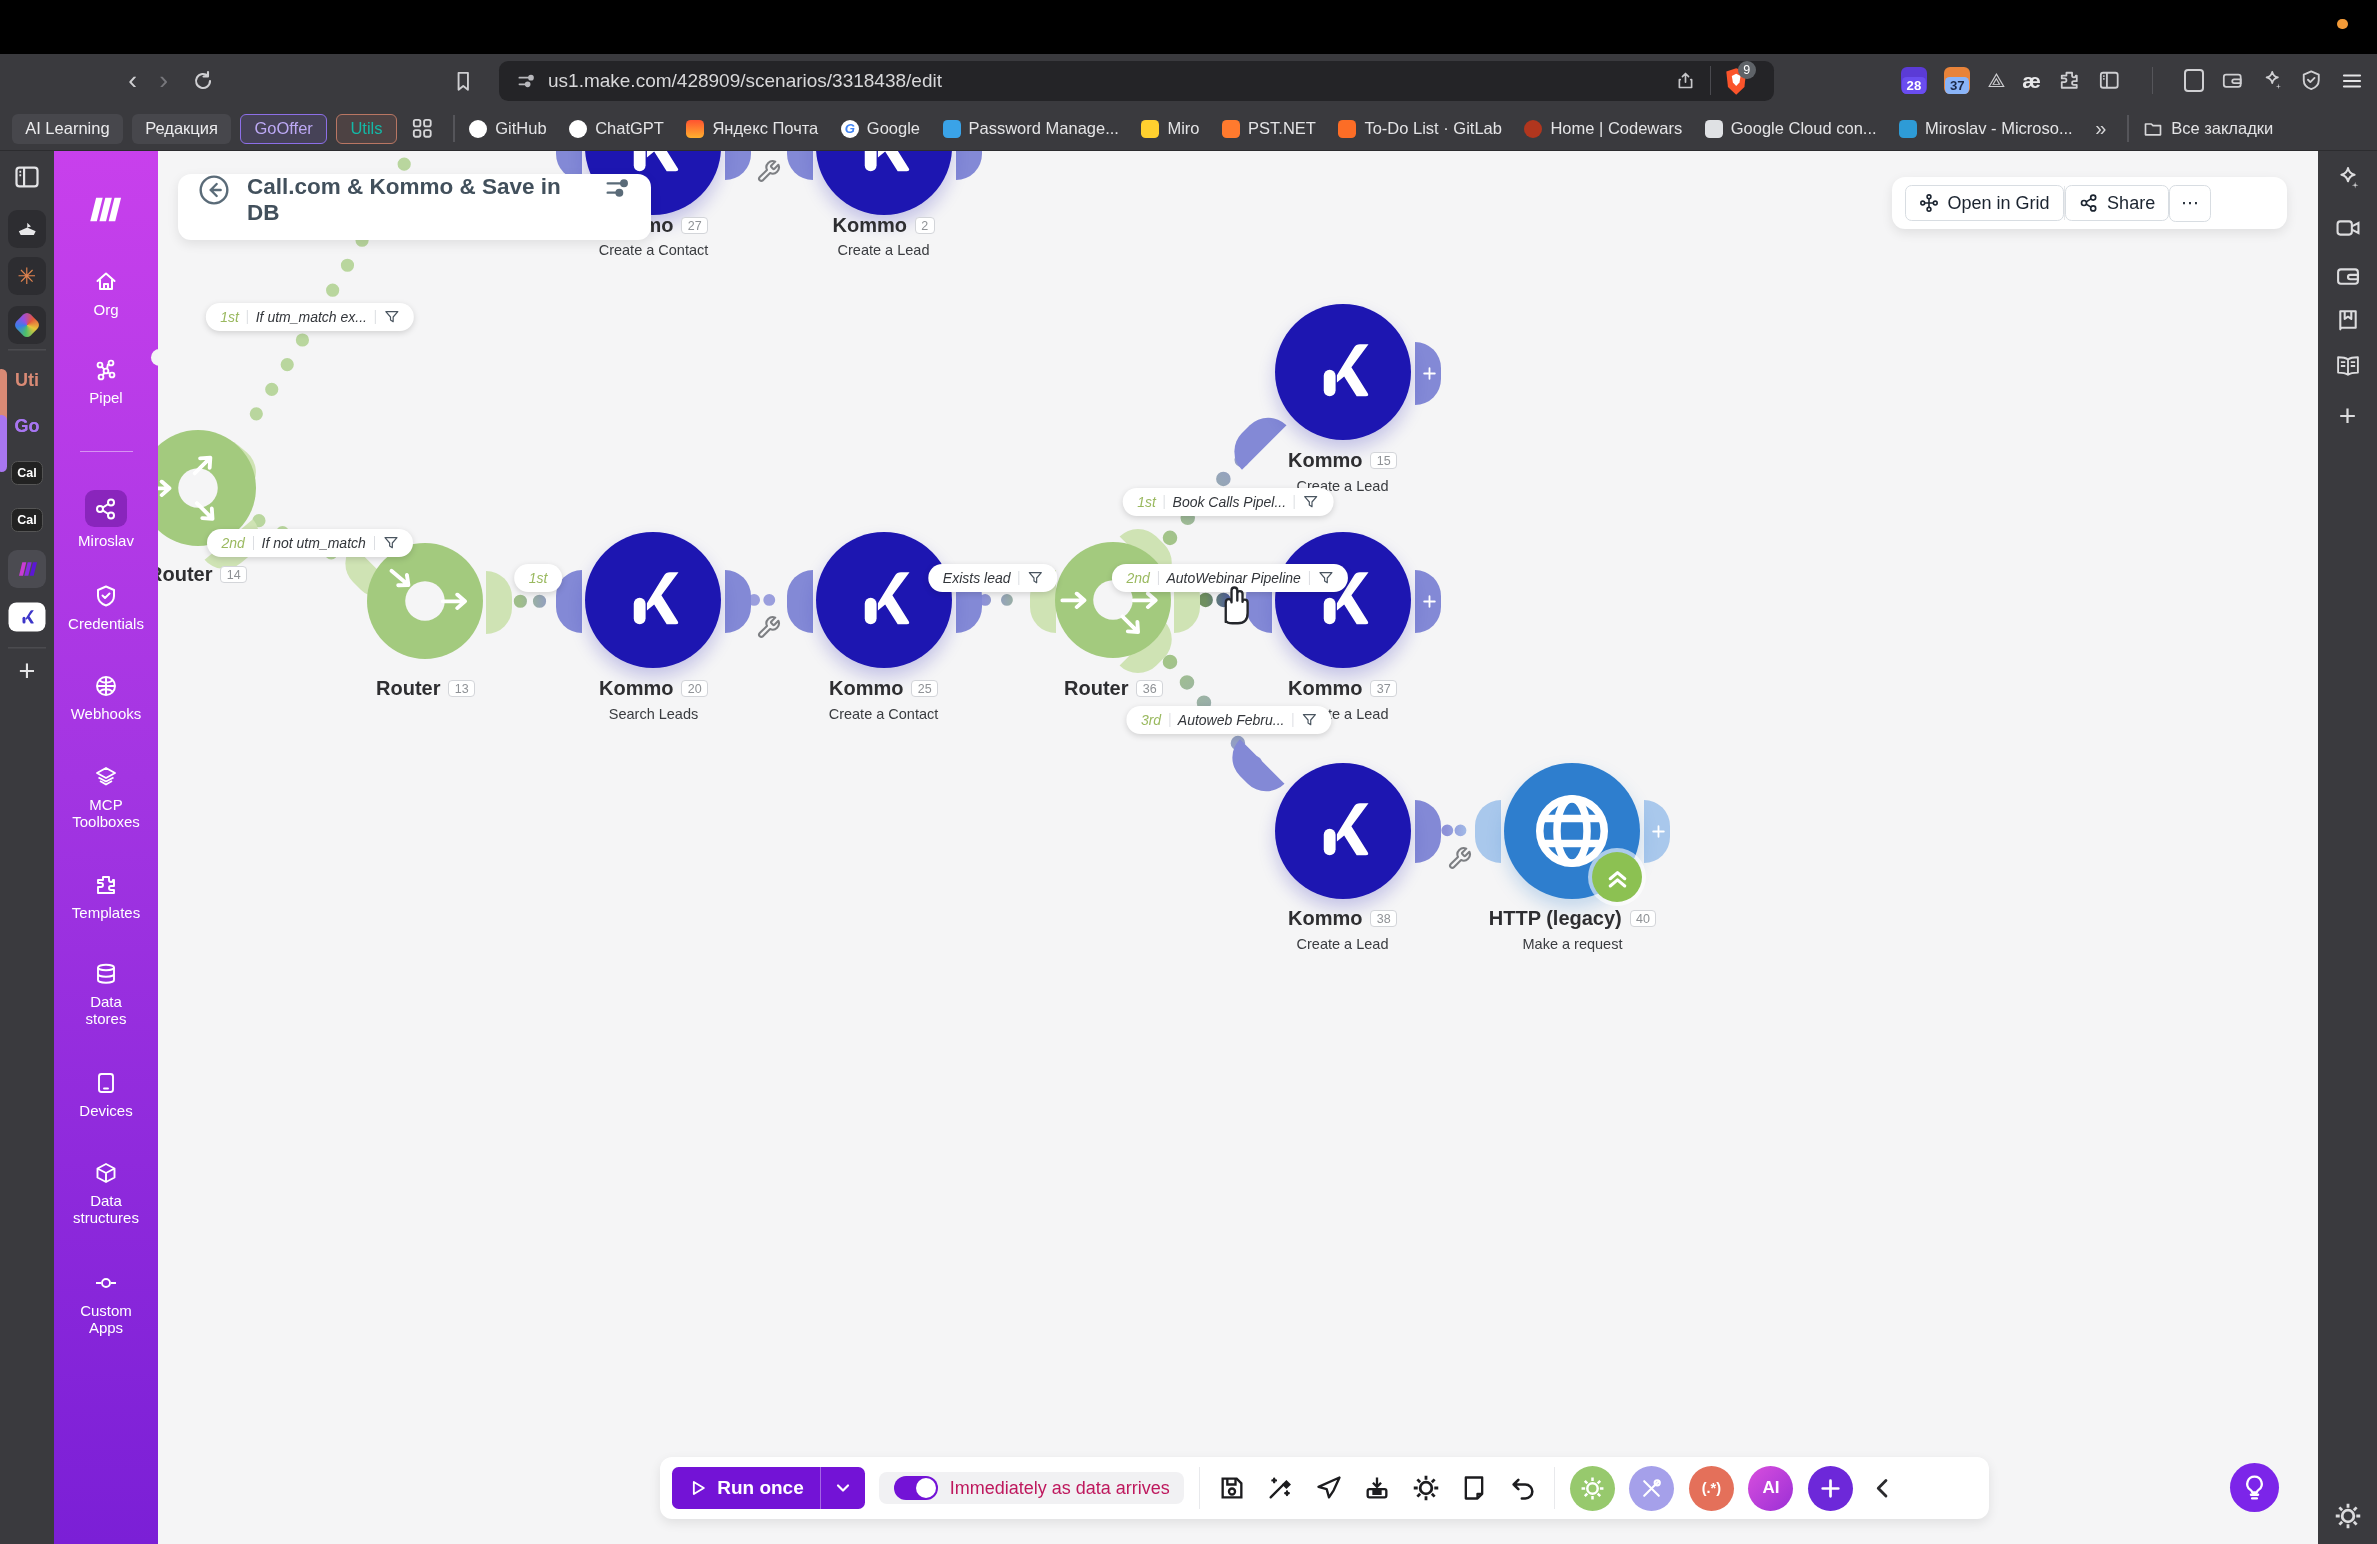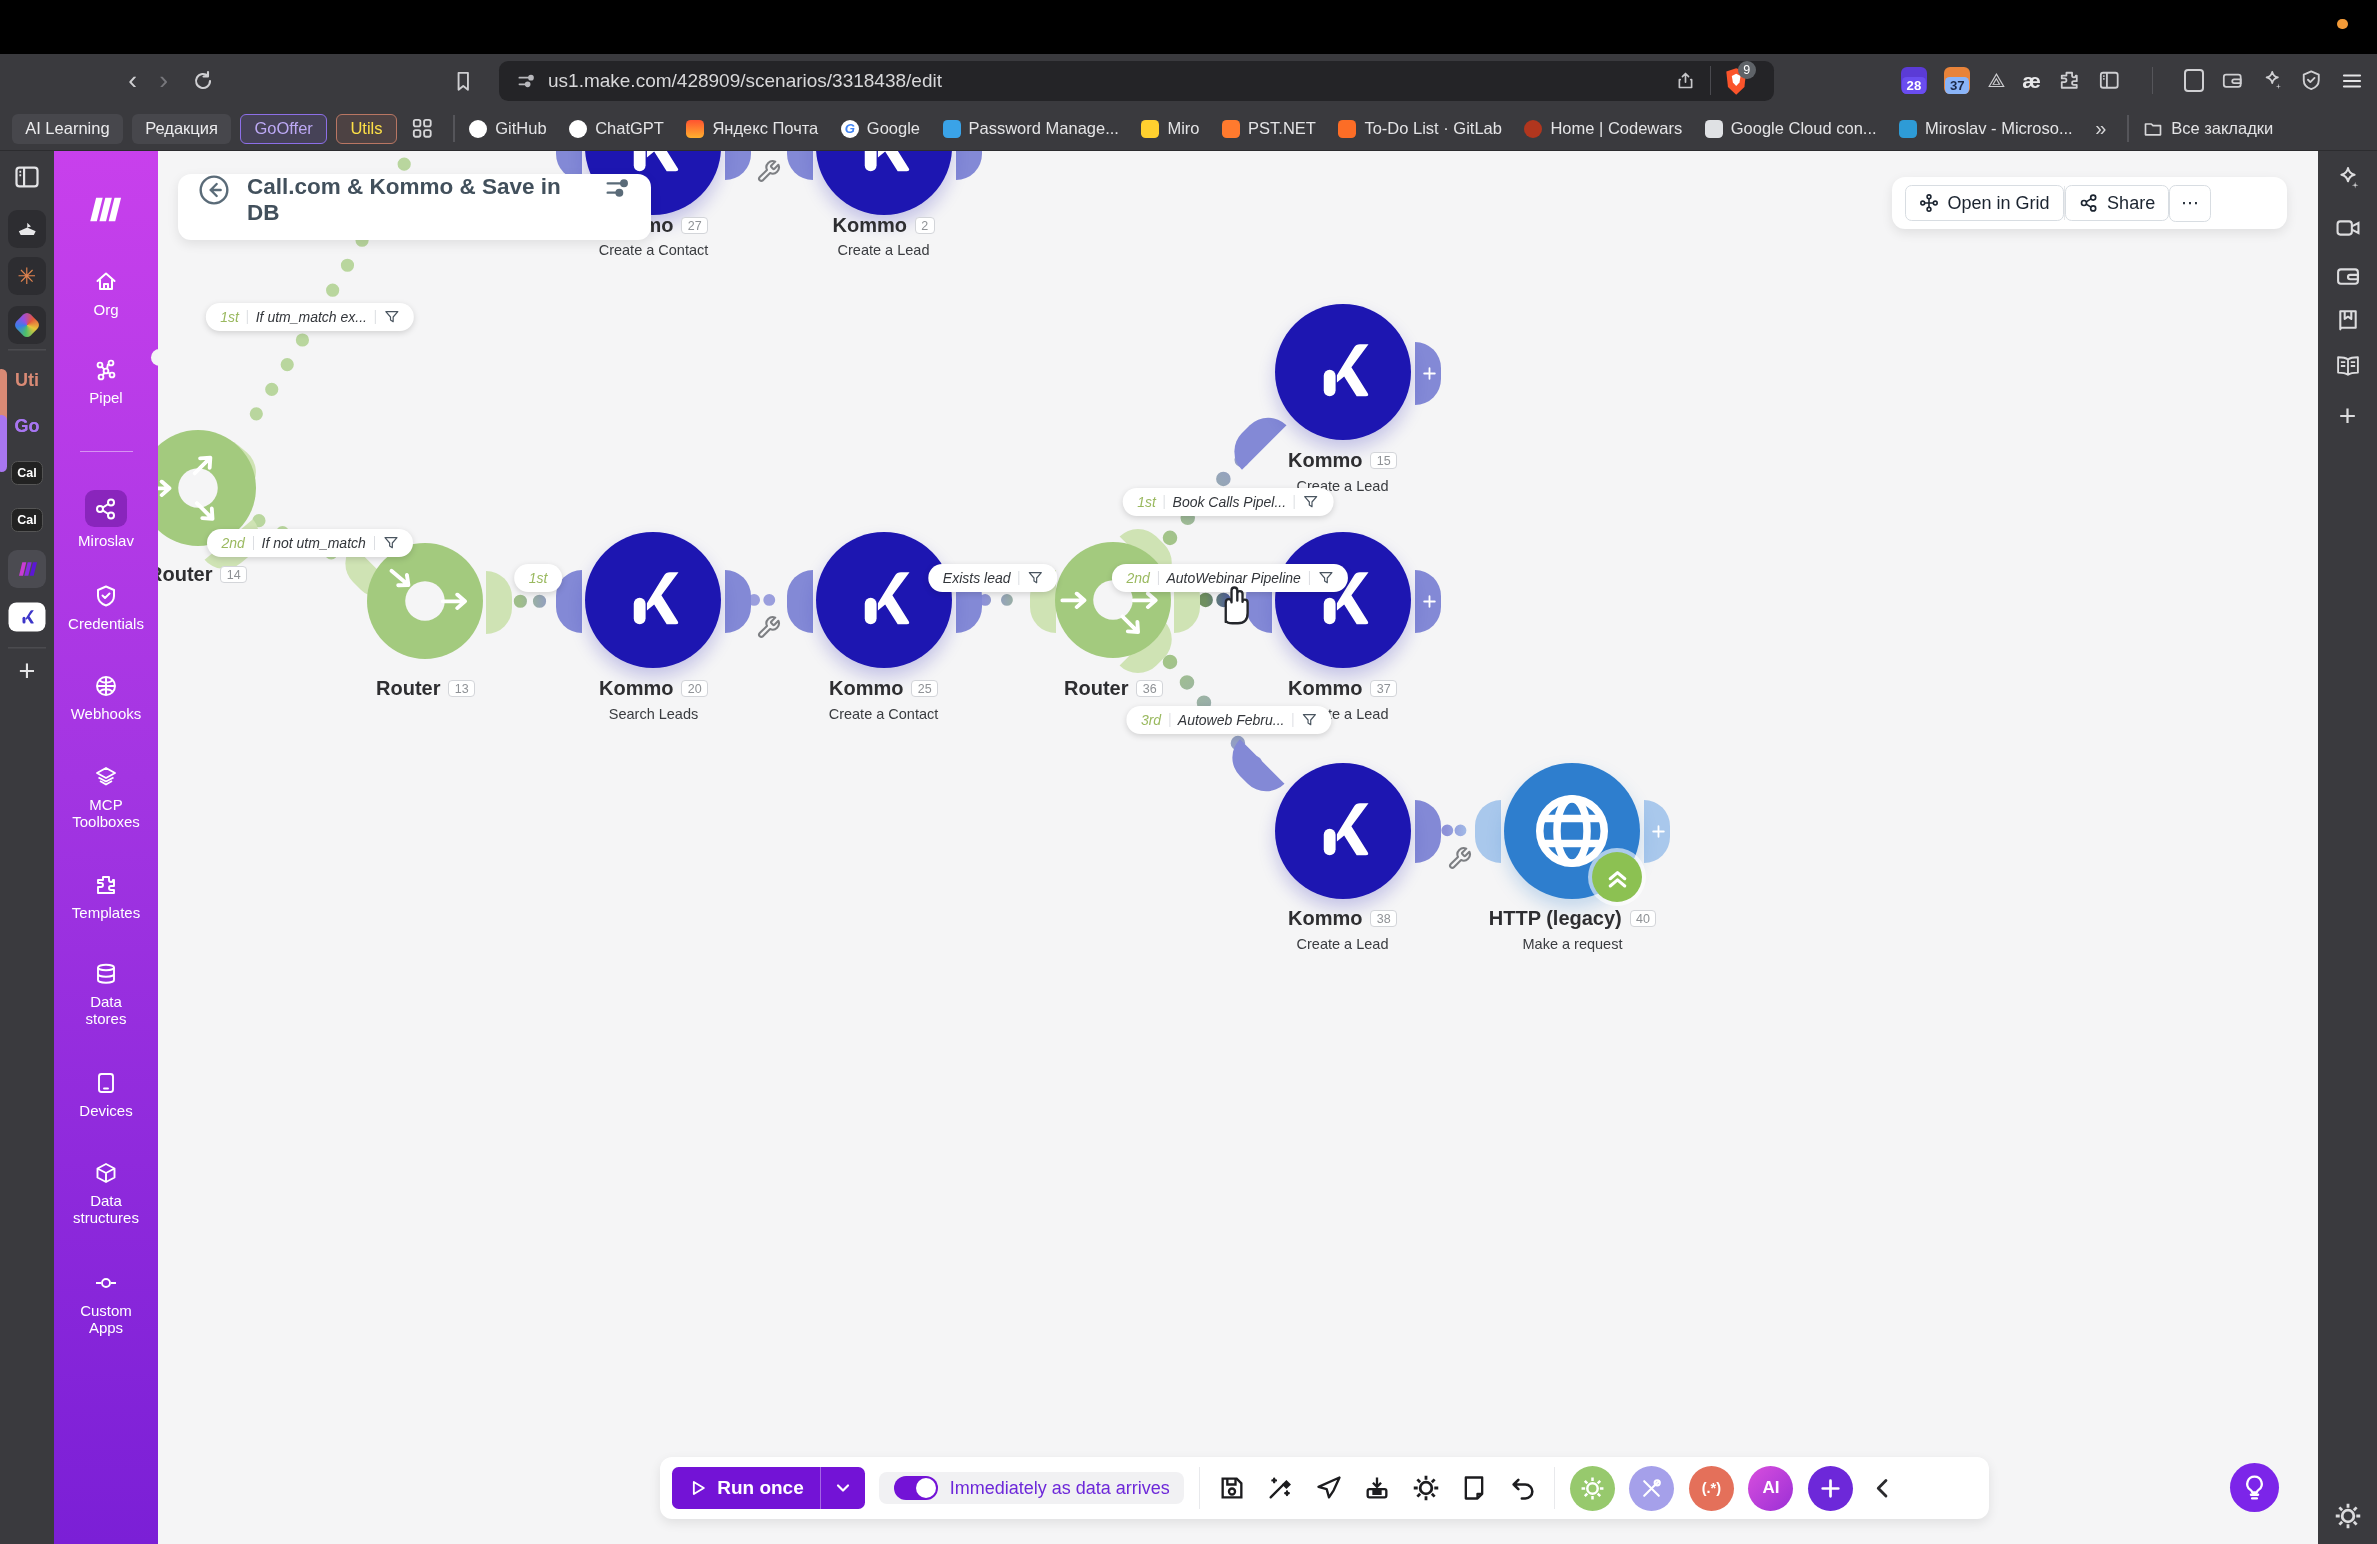--- a/index.html
+++ b/index.html
@@ -11,21 +11,21 @@
   .recdot{left:2337px;top:18.5px;width:10.6px;height:10.6px;border-radius:50%;background:#f29a38;}
   .chrome{left:0;top:54px;width:2377px;height:53px;background:#3a3a3e;display:flex;align-items:center;color:#cfcfd2;}
   .navbtn{font-size:26.4px;color:#cfcfd2;line-height:1;background:none;border:none;padding:0 9.2px;}
   .urlpill{position:absolute;left:499px;top:6.6px;width:1275px;height:40px;background:#242427;border-radius:9.2px;display:flex;align-items:center;color:#d8d8da;font-size:19px;}
   .chromeicons{position:absolute;right:13.2px;top:0;height:53px;display:flex;align-items:center;gap:17px;text-align:center;}
   .extbadge{position:relative;width:26.4px;height:26.4px;border-radius:6px;display:flex;align-items:flex-end;justify-content:center;}
   .extbadge span{font-size:13.2px;font-weight:700;color:#fff;border-radius:4.6px;padding:0.7px 4.6px;}
   .bookbar{left:0;top:107px;width:2377px;height:44px;background:#3a3a3e;display:flex;align-items:center;color:#e4e4e6;font-size:16.5px;border-bottom:0.7px solid #2c2c2f;}
   .chip{height:30px;display:flex;align-items:center;padding:0 13.2px;border-radius:6px;margin-right:9.2px;background:#47474c;color:#ececee;font-size:16.5px;}
   .chip.purple{background:rgba(150,120,240,.14);border:1.3px solid #8d6fe8;color:#bda9f5;}
-  .chip.coral{background:rgba(220,130,110,.12);border:1.3px solid #b97663;color:#fde047;}
+  .chip.coral{background:rgba(220,130,110,.12);border:1.3px solid #b97663;color:#14b8a6;}
   .bmk{display:flex;align-items:center;gap:8px;margin-right:22.5px;white-space:nowrap;}
   .fav{width:18px;height:18px;border-radius:4.6px;display:inline-block;flex:none;}
   .f0{background:#fff;border-radius:50%;}
   .f1{background:#fff;border-radius:50%;}
   .f2{background:linear-gradient(180deg,#ff5330,#ffb02e);}
   .f3{background:#fff;border-radius:50%;color:#4285f4;font-size:13.2px;font-weight:700;display:flex;align-items:center;justify-content:center;}
   .f4{background:#3aa3e8;}
   .f5{background:#ffd02f;}
   .f6{background:#ff7a2e;}
   .f7{background:#fc6d26;}
@@ -73,21 +73,21 @@
   .titlecard{left:20px;top:22.5px;width:473px;height:66px;display:flex;align-items:flex-start;gap:17px;padding:0 20px;}
   .title{font-size:22.5px;color:#42505c;font-weight:600;flex:1;}
   .actioncard{left:1734px;top:26.4px;width:395px;height:52px;display:flex;align-items:center;padding:0 13.2px;}
   .obtn{display:flex;align-items:center;gap:8px;border:1.3px solid #d8dde2;border-radius:6.6px;background:#fff;font-size:18px;color:#1b2430;padding:6.6px 13.2px;}
   .vdiv2{width:1.3px;height:34px;background:#e6e8eb;}
   
   .toolcard{left:502px;top:1306px;width:1329px;height:62px;border-radius:12px;display:flex;align-items:center;padding:0 12px;gap:14.5px;z-index:5;}
   .runbtn{display:flex;align-items:stretch;background:#7313d6;border-radius:6.6px;color:#fff;overflow:hidden;height:42px;}
   .runmain{display:flex;align-items:center;gap:9.2px;padding:0 16px;font-size:19px;font-weight:600;}
   .runchev{display:flex;align-items:center;padding:0 12px;border-left:1.3px solid rgba(255,255,255,.35);}
-  .togglewrap{display:flex;align-items:center;gap:12px;background:#f1f1f3;border-radius:8px;height:32px;padding:0 14.5px;font-size:18px;color:#6d28d9;}
+  .togglewrap{display:flex;align-items:center;gap:12px;background:#f1f1f3;border-radius:8px;height:32px;padding:0 14.5px;font-size:18px;color:#be185d;}
   .track{width:44px;height:24px;border-radius:660px;background:#7313d6;position:relative;flex:none;}
   .knob{position:absolute;right:2px;top:2px;width:20px;height:20px;border-radius:50%;background:#fff;}
   .tdiv{width:1.3px;height:42px;background:#e8e9ec;flex:none;}
   .ticon{color:#1c1c1f;display:flex;align-items:center;justify-content:center;width:34px;flex:none;}
   .cbtn{width:45px;height:45px;border-radius:50%;display:flex;align-items:center;justify-content:center;color:#fff;flex:none;font-size:17px;font-weight:700;}
   .helpbtn{position:absolute;left:2072px;top:1312px;width:49px;height:49px;border-radius:50%;background:#7c25e9;display:flex;align-items:center;justify-content:center;z-index:5;}
   .cursor{position:absolute;z-index:6;}
   svg{display:block;}
 </style>
 </head>

